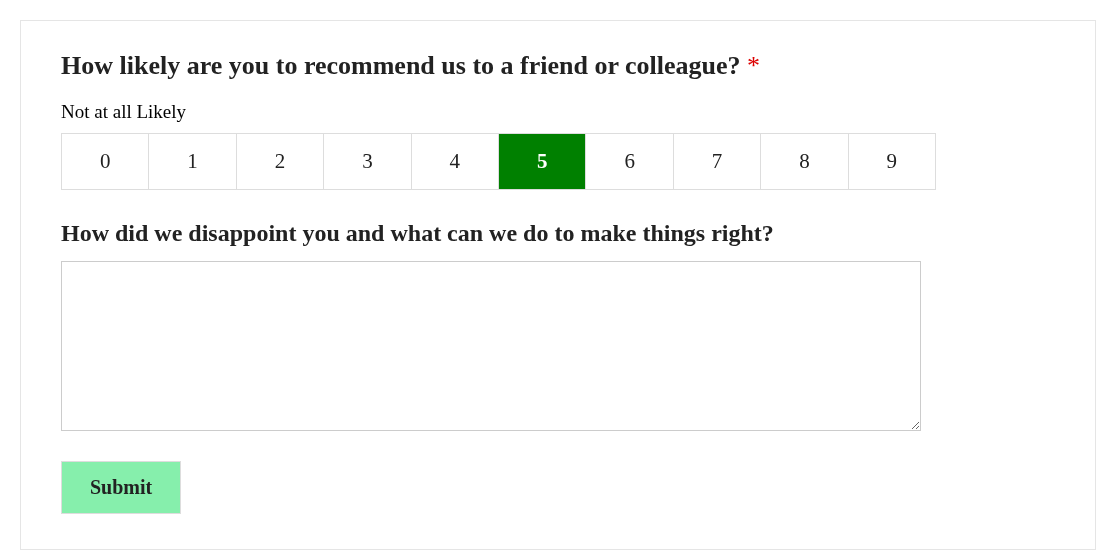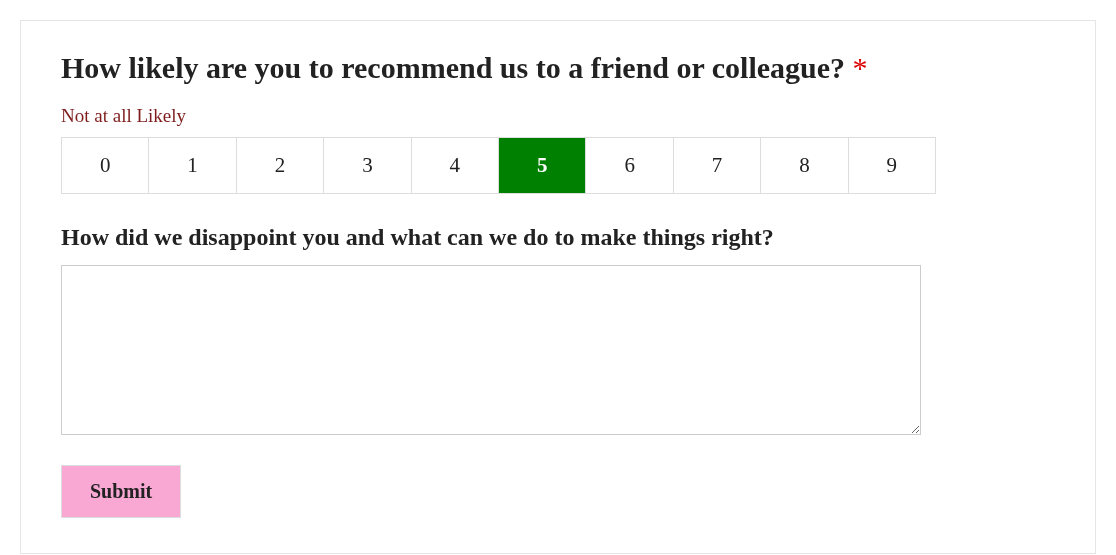--- a/index.html
+++ b/index.html
@@ -12,35 +12,35 @@
       background: #fff;
       padding: 20px;
     }
     .form-container {
       width: 1076px;
       border: 1px solid #e5e5e5;
       padding: 30px 40px 35px 40px;
       background: #fff;
     }
     .question-label {
-      font-size: 30px;
+      font-size: 26px;
       font-weight: bold;
       color: #222;
       margin-bottom: 20px;
     }
     .required-asterisk {
       color: #d00;
       font-weight: normal;
     }
     .scale-labels {
       display: flex;
       justify-content: space-between;
       width: 875px;
       font-size: 19px;
-      color: #7f1d1d;
+      color: #000000;
       margin-bottom: 10px;
     }
     .scale-row {
       display: flex;
       width: 875px;
       border: 1px solid #ddd;
       margin-bottom: 30px;
     }
     .scale-cell {
       flex: 1;
@@ -73,21 +73,21 @@
       height: 170px;
       border: 1px solid #ccc;
       padding: 8px;
       font-family: inherit;
       font-size: 16px;
       resize: both;
       display: block;
       margin-bottom: 30px;
     }
     .submit-btn {
-      background: #f9a8d4;
+      background: #86efac;
       border: 1px solid #ddd;
       padding: 14px 28px;
       font-size: 20px;
       font-weight: bold;
       font-family: inherit;
       color: #222;
       cursor: pointer;
     }
   </style>
 </head>

